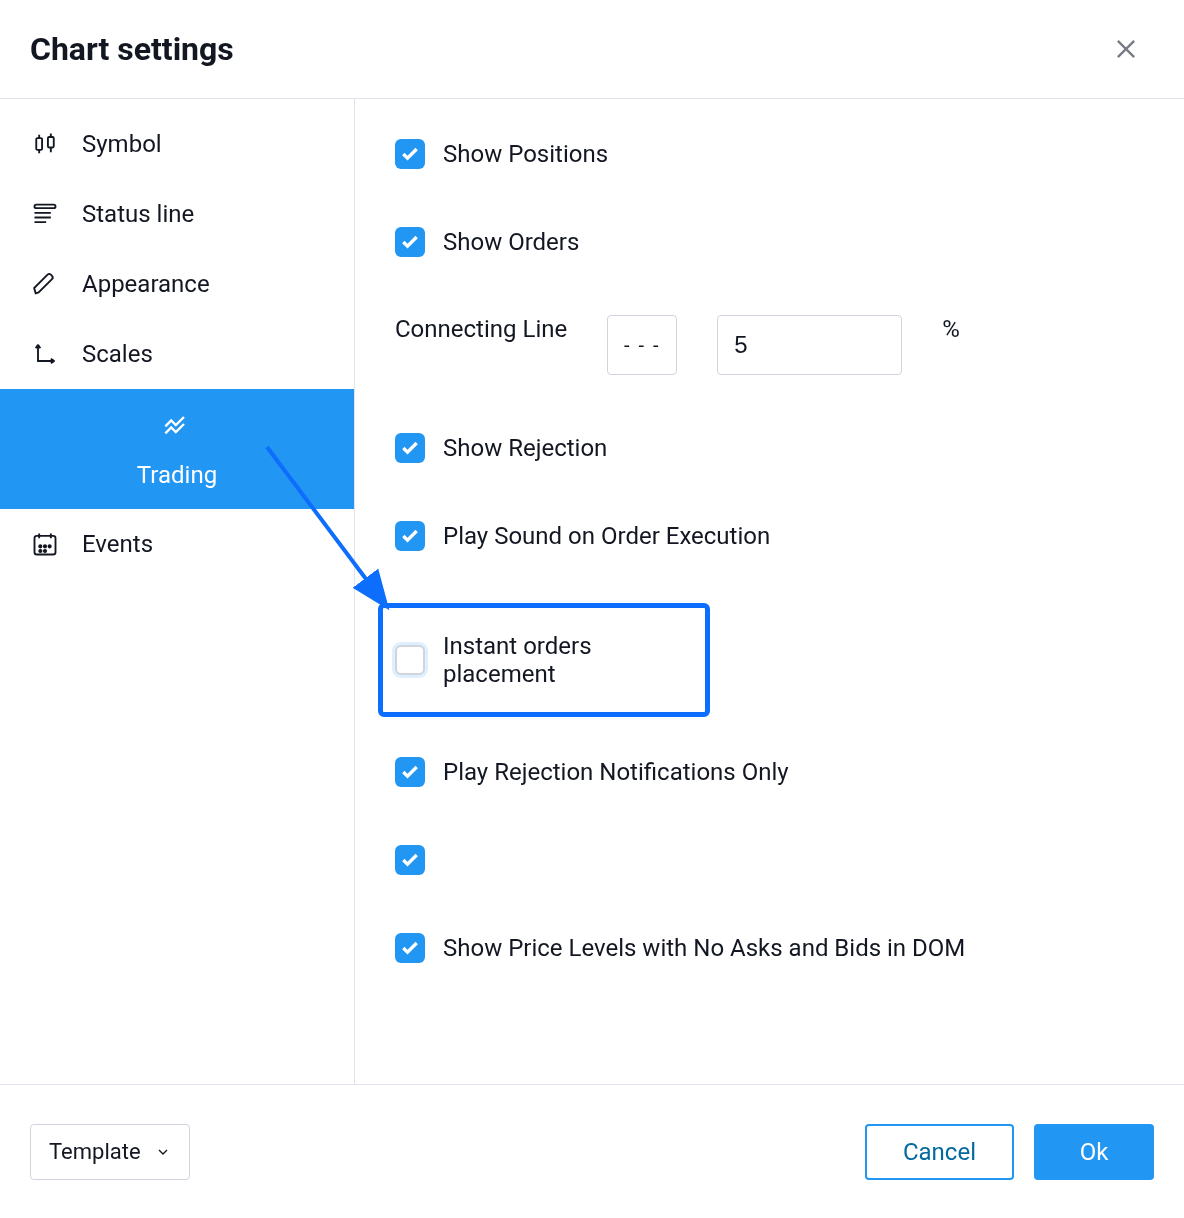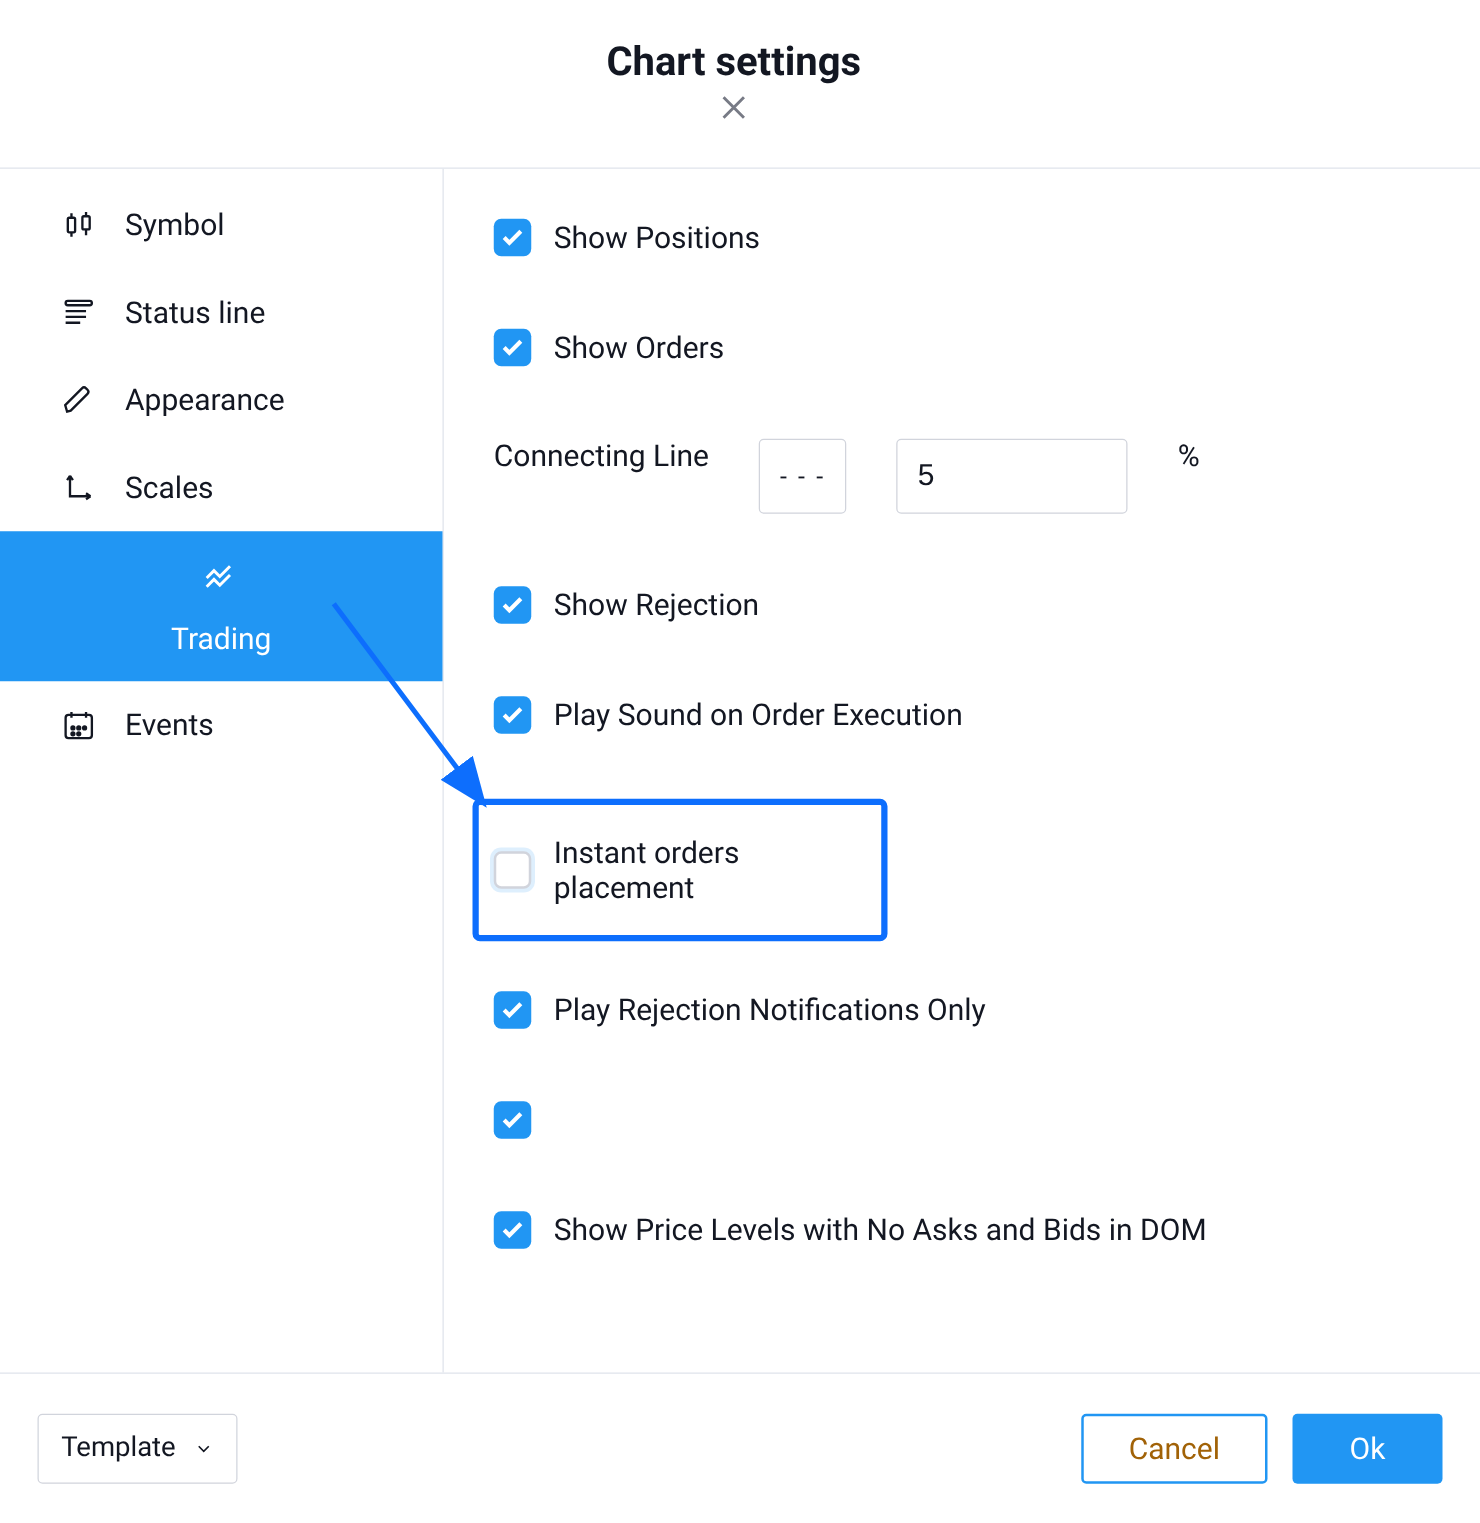--- a/index.html
+++ b/index.html
@@ -11,21 +11,20 @@
     height: 1218px;
     position: relative;
     overflow: hidden;
   }
   .header {
     display: flex;
     justify-content: space-between;
     align-items: center;
     padding: 30px 40px 30px 30px;
     border-bottom: 1px solid #e0e3eb;
-    flex-direction: column;
   }
   .header h1 {
     font-size: 32px;
     font-weight: 700;
     color: #131722;
   }
   .close-btn {
     width: 36px;
     height: 36px;
     display: flex;
@@ -43,21 +42,21 @@
   .sidebar {
     width: 355px;
     flex-shrink: 0;
     border-right: 1px solid #e0e3eb;
     padding-top: 10px;
   }
   .sidebar-item {
     display: flex;
     align-items: center;
     gap: 22px;
-    padding: 20px 48px;
+    padding: 20px 30px;
     font-size: 24px;
     color: #131722;
     cursor: pointer;
   }
   .sidebar-item .icon {
     width: 30px;
     height: 30px;
     display: flex;
     align-items: center;
     justify-content: center;
@@ -149,21 +148,21 @@
     left: -98px;
     top: 338px;
     pointer-events: none;
   }
 
   .footer {
     position: absolute;
     left: 0;
     right: 0;
     bottom: 0;
-    height: 120px;
+    height: 134px;
     border-top: 1px solid #e0e3eb;
     display: flex;
     align-items: center;
     justify-content: space-between;
     padding: 0 30px;
     background: #fff;
   }
   .template-btn {
     border: 1px solid #d1d4dc;
     border-radius: 4px;
@@ -183,21 +182,21 @@
     padding: 0 36px;
     border-radius: 4px;
     font-size: 24px;
     display: flex;
     align-items: center;
     justify-content: center;
     cursor: pointer;
   }
   .btn-cancel {
     border: 2px solid #2196f3;
-    color: #a16207;
+    color: #0369a1;
     background: #fff;
   }
   .btn-ok {
     background: #2196f3;
     color: #fff;
     border: none;
     min-width: 120px;
   }
 </style>
 </head>

